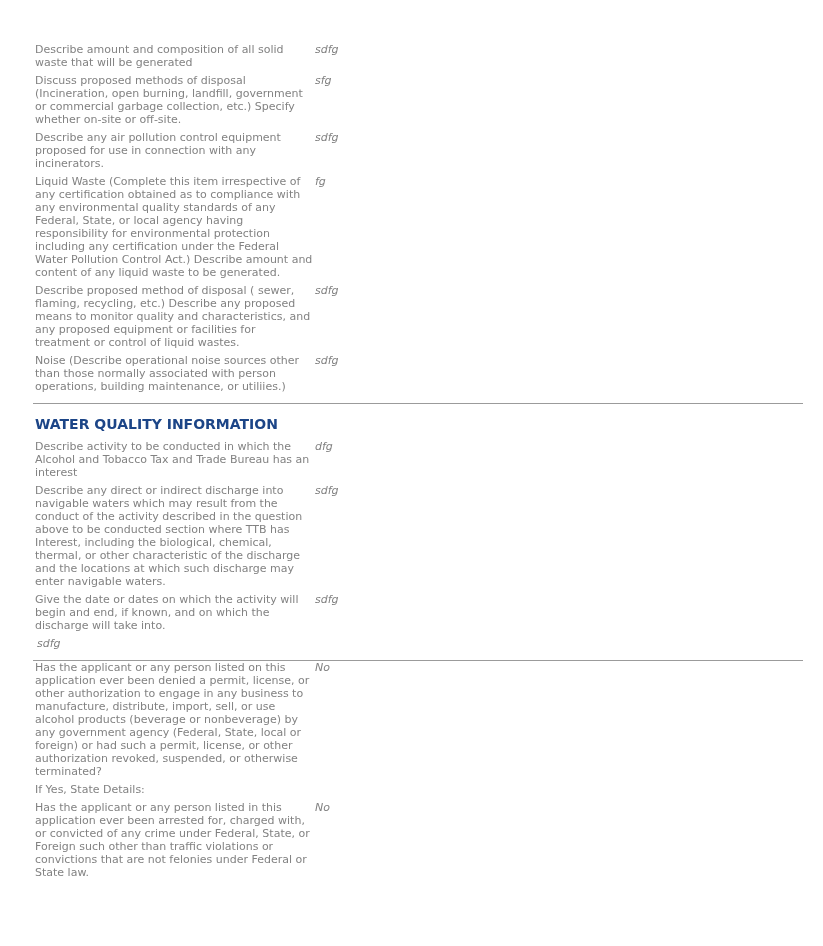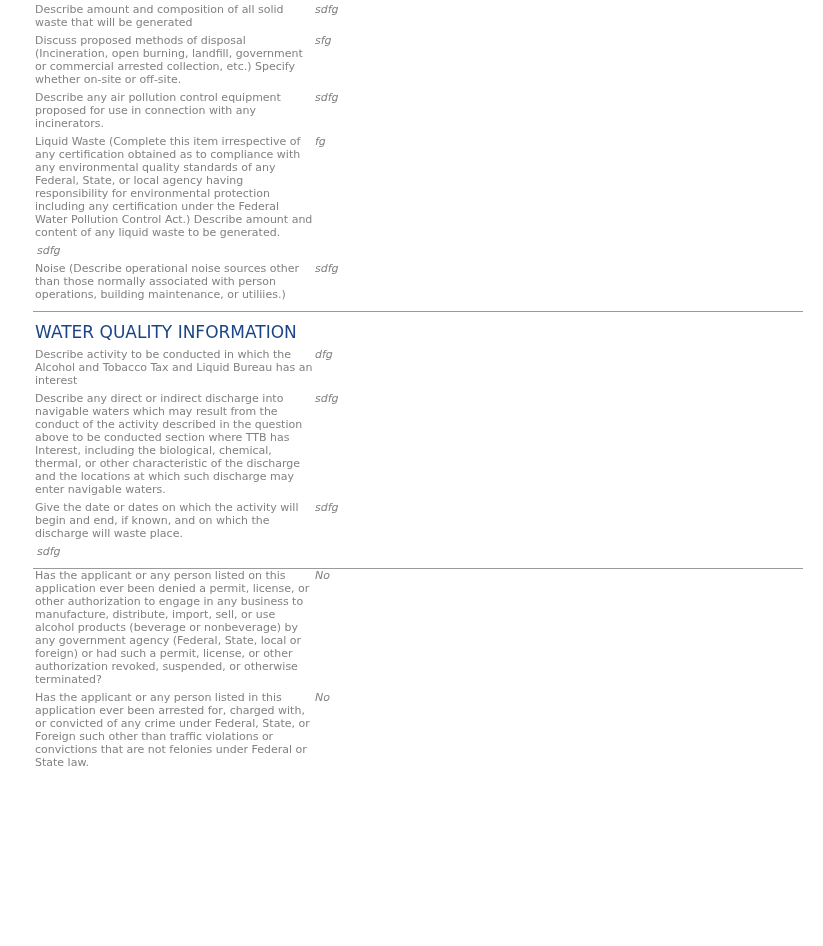--- a/index.html
+++ b/index.html
@@ -12,20 +12,21 @@
     width: 823px;
     height: 946px;
     overflow: hidden;
     background: #ffffff;
     font-family: "DejaVu Sans", "Liberation Sans", sans-serif;
     font-size: 11px;
     color: #828282;
   }
   .content {
     padding: 3px 18px 4px 35px;
+    margin-top: 40px;
   }
   .qa-row {
     display: flex;
     align-items: flex-start;
     line-height: 13px;
     margin-bottom: 5px;
   }
   .q {
     flex: 0 0 278px;
     width: 278px;
@@ -38,88 +39,93 @@
     font-style: italic;
   }
   hr.sep {
     border: none;
     border-top: 1px solid #9b9b9b;
     height: 0;
     margin: 10px 0 0 -2px;
     width: 770px;
   }
   .sec-title {
-    font-size: 17px;
-    font-weight: normal;
+    font-size: 14px;
+    font-weight: bold;
     color: #1c4587;
     line-height: 13px;
     margin: 14px 0 9px 0;
   }
   section.qa-section { margin: 0; padding: 0; }
 </style>
 </head>
 <body>
 
 <div class="page">
   <div class="content">
 
     <section class="qa-section">
       <div class="qa-row">
         <div class="q">Describe amount and composition of all solid waste that will be generated</div>
         <div class="a">sdfg</div>
       </div>
       <div class="qa-row">
-        <div class="q">Discuss proposed methods of disposal (Incineration, open burning, landfill, government or commercial arrested collection, etc.) Specify whether on-site or off-site.</div>
+        <div class="q">Discuss proposed methods of disposal (Incineration, open burning, landfill, government or commercial garbage collection, etc.) Specify whether on-site or off-site.</div>
         <div class="a">sfg</div>
       </div>
       <div class="qa-row">
         <div class="q">Describe any air pollution control equipment proposed for use in connection with any incinerators.</div>
         <div class="a">sdfg</div>
       </div>
       <div class="qa-row">
         <div class="q">Liquid Waste (Complete this item irrespective of any certification obtained as to compliance with any environmental quality standards of any Federal, State, or local agency having responsibility for environmental protection including any certification under the Federal Water Pollution Control Act.) Describe amount and content of any liquid waste to be generated.</div>
         <div class="a">fg</div>
       </div>
       <div class="qa-row">
+        <div class="q">Describe proposed method of disposal ( sewer, flaming, recycling, etc.) Describe any proposed means to monitor quality and characteristics, and any proposed equipment or facilities for treatment or control of liquid wastes.</div>
         <div class="a">sdfg</div>
       </div>
       <div class="qa-row">
         <div class="q">Noise (Describe operational noise sources other than those normally associated with person operations, building maintenance, or utiliies.)</div>
         <div class="a">sdfg</div>
       </div>
     </section>
 
     <hr class="sep">
     <h2 class="sec-title">WATER QUALITY INFORMATION</h2>
 
     <section class="qa-section">
       <div class="qa-row">
-        <div class="q">Describe activity to be conducted in which the Alcohol and Tobacco Tax and Liquid Bureau has an interest</div>
+        <div class="q">Describe activity to be conducted in which the Alcohol and Tobacco Tax and Trade Bureau has an interest</div>
         <div class="a">dfg</div>
       </div>
       <div class="qa-row">
         <div class="q">Describe any direct or indirect discharge into navigable waters which may result from the conduct of the activity described in the question above to be conducted section where TTB has Interest, including the biological, chemical, thermal, or other characteristic of the discharge and the locations at which such discharge may enter navigable waters.</div>
         <div class="a">sdfg</div>
       </div>
       <div class="qa-row">
-        <div class="q">Give the date or dates on which the activity will begin and end, if known, and on which the discharge will waste place.</div>
+        <div class="q">Give the date or dates on which the activity will begin and end, if known, and on which the discharge will take into.</div>
         <div class="a">sdfg</div>
       </div>
       <div class="qa-row">
         <div class="a">sdfg</div>
       </div>
     </section>
 
     <hr class="sep">
 
     <section class="qa-section">
       <div class="qa-row">
         <div class="q">Has the applicant or any person listed on this application ever been denied a permit, license, or other authorization to engage in any business to manufacture, distribute, import, sell, or use alcohol products (beverage or nonbeverage) by any government agency (Federal, State, local or foreign) or had such a permit, license, or other authorization revoked, suspended, or otherwise terminated?</div>
         <div class="a">No</div>
       </div>
       <div class="qa-row">
+        <div class="q">If Yes, State Details:</div>
+        <div class="a"></div>
+      </div>
+      <div class="qa-row">
         <div class="q">Has the applicant or any person listed in this application ever been arrested for, charged with, or convicted of any crime under Federal, State, or Foreign such other than traffic violations or convictions that are not felonies under Federal or State law.</div>
         <div class="a">No</div>
       </div>
     </section>
 
   </div>
 </div>
 
 </body></html>

